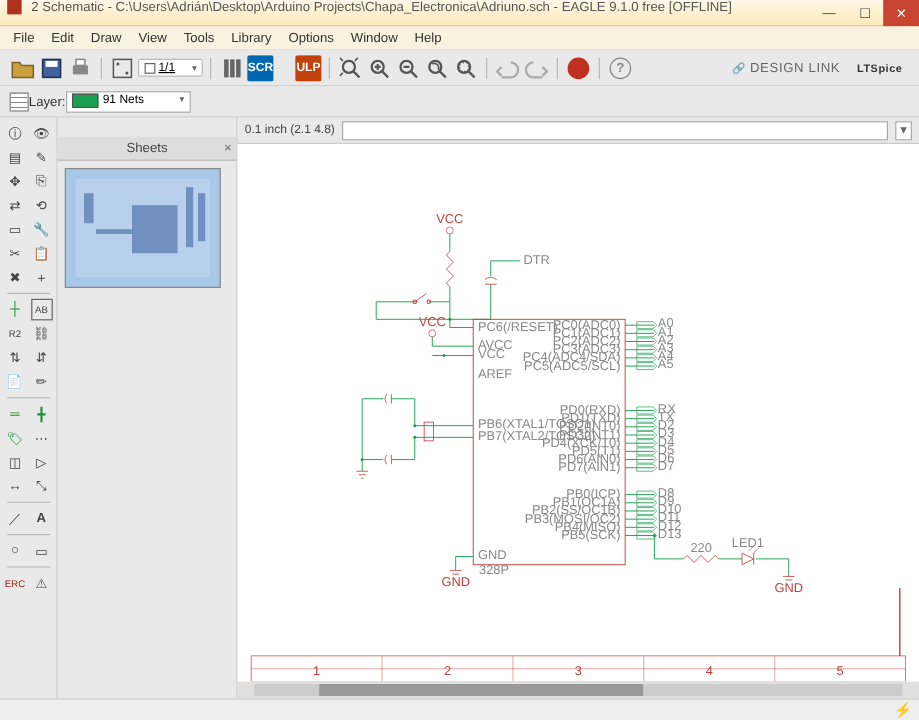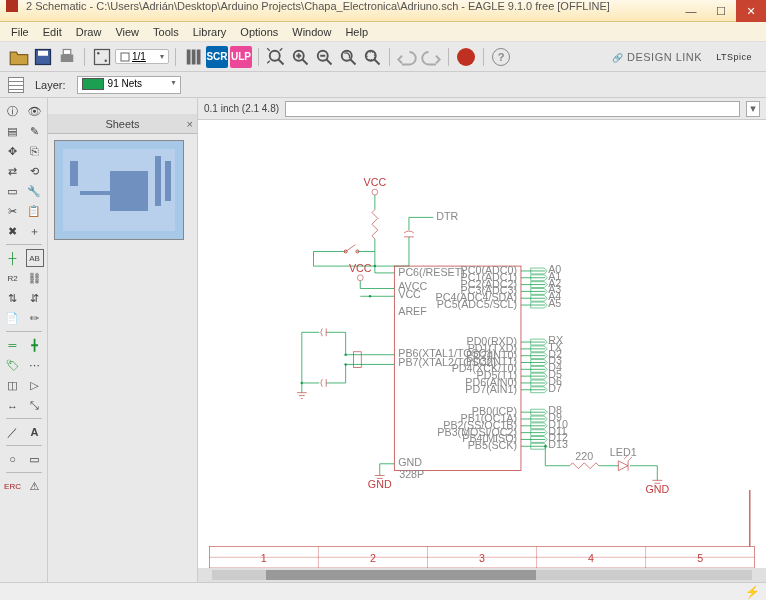--- a/index.html
+++ b/index.html
@@ -18,28 +18,28 @@
 .menubar span { padding: 2px 7px; color: #333; cursor: default; }
 
 
 .toolbar { height: 30px; background: #e9e9e9; display: flex; align-items: center; padding: 0 8px; gap: 2px; border-bottom: 1px solid #ccc; }
 .tbtn { width: 22px; height: 22px; display: flex; align-items: center; justify-content: center; border: 1px solid transparent; border-radius: 2px; }
 .tsep { width: 1px; height: 18px; background: #bbb; margin: 0 4px; }
 .ratio-box { display: flex; align-items: center; gap: 2px; border: 1px solid #bbb; background: #fff; padding: 1px 4px; border-radius: 2px; }
 .ratio-box input { border: none; width: 26px; font-size: 10px; outline: none; text-decoration: underline; }
 .badge { padding: 1px 3px; border-radius: 2px; font-size: 10px; font-weight: bold; color: #fff; }
 .badge.scr { background: #0066b0; }
-.badge.ulp { background: #ec4899; }
+.badge.ulp { background: #c2410c; margin-left: 16px; }
 .stop-btn { width: 18px; height: 18px; background: #c03020; border-radius: 50%; }
 .info-btn { width: 18px; height: 18px; border: 1.5px solid #888; border-radius: 50%; display:flex; align-items:center; justify-content:center; color:#888; font-weight:bold; }
 .spacer { flex: 1; }
 .logo-text { font-size: 9px; letter-spacing: 0.5px; color: #666; margin: 0 6px; }
 
 
-.layerbar { height: 26px; background: #e9e9e9; display: flex; align-items: center; padding: 0 8px; gap: 11px; border-bottom: 1px solid #ccc; }
+.layerbar { height: 26px; background: #e9e9e9; display: flex; align-items: center; padding: 0 8px; gap: 0; border-bottom: 1px solid #ccc; }
 .grid-icon { width: 16px; height: 16px; border: 1px solid #888; background: repeating-linear-gradient(#fff,#fff 3px,#888 3px,#888 4px), repeating-linear-gradient(90deg,#fff,#fff 3px,#888 3px,#888 4px); }
 .layer-select { display: flex; align-items: flex-start; gap: 4px; border: 1px solid #aaa; background: #fff; padding: 1px 4px; height: 18px; }
 .layer-swatch { width: 22px; height: 12px; background: #1aa050; border: 1px solid #555; }
 .layer-select input { border: none; width: 60px; font-size: 10px; outline: none; }
 
 
 .body { flex: 1; display: flex; min-height: 0; }
 .left-tools { width: 48px; background: #e9e9e9; border-right: 1px solid #ccc; display: flex; flex-direction: column; align-items: center; padding-top: 4px; gap: 2px; }
 .tool-row { display: flex; gap: 4px; }
 .tool { width: 18px; height: 18px; display: flex; align-items: center; justify-content: center; color: #444; }
@@ -188,21 +188,21 @@
   <div class="tsep"></div>
   <div class="tbtn">
       <div class="stop-btn"></div>
     </div>
   <div class="tsep"></div>
   <div class="tbtn">
       <div class="info-btn">?</div>
     </div>
   <div class="spacer"></div>
   <div class="logo-text">🔗 <span>DESIGN LINK</span></div>
-  <div class="logo-text" style="font-weight:normal;color:#333">LTSpice</div>
+  <div class="logo-text" style="font-weight:bold;color:#333">LTSpice</div>
 </div>
 
 <div class="layerbar">
   <div class="grid-icon"></div>
   <span style="color:#333">Layer:</span>
   <div class="layer-select">
     <div class="layer-swatch"></div>
     <input value="91 Nets" style="">
     <span style="font-size:8px;color:#666">▾</span>
   </div>

